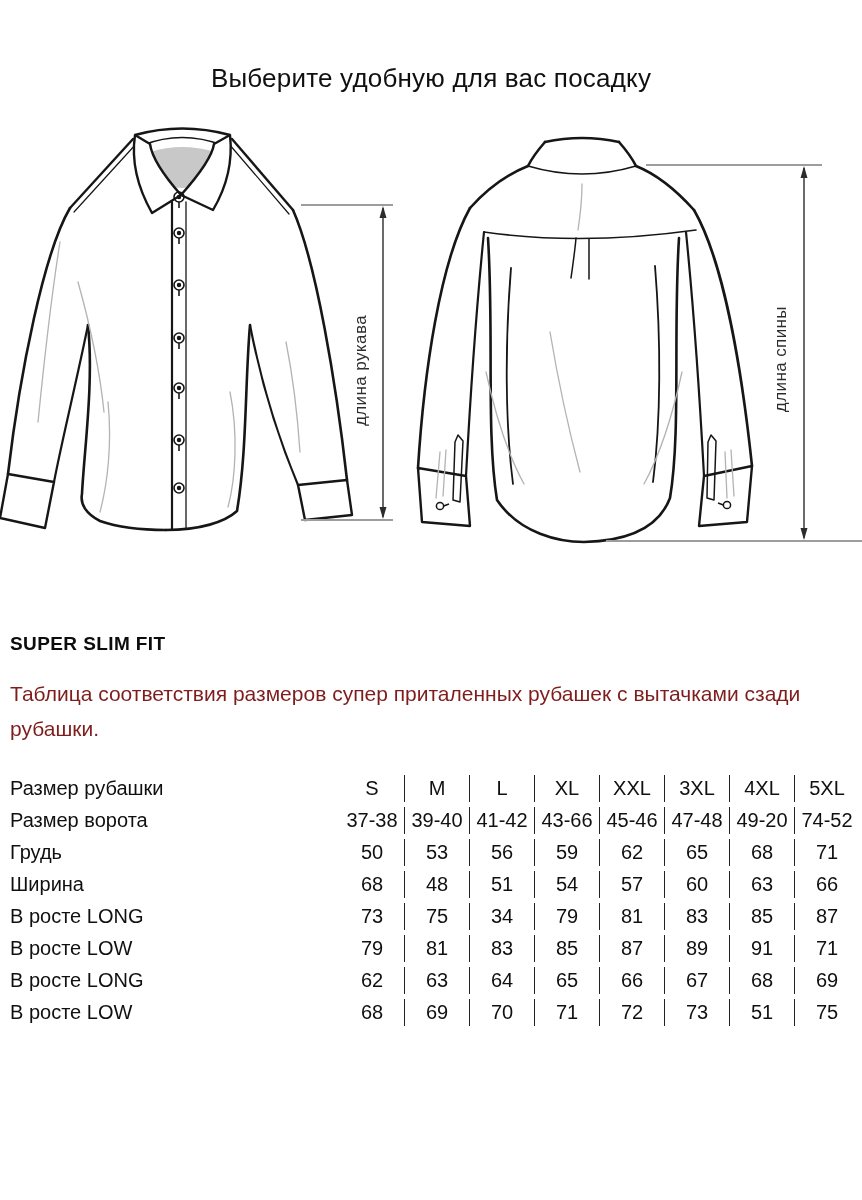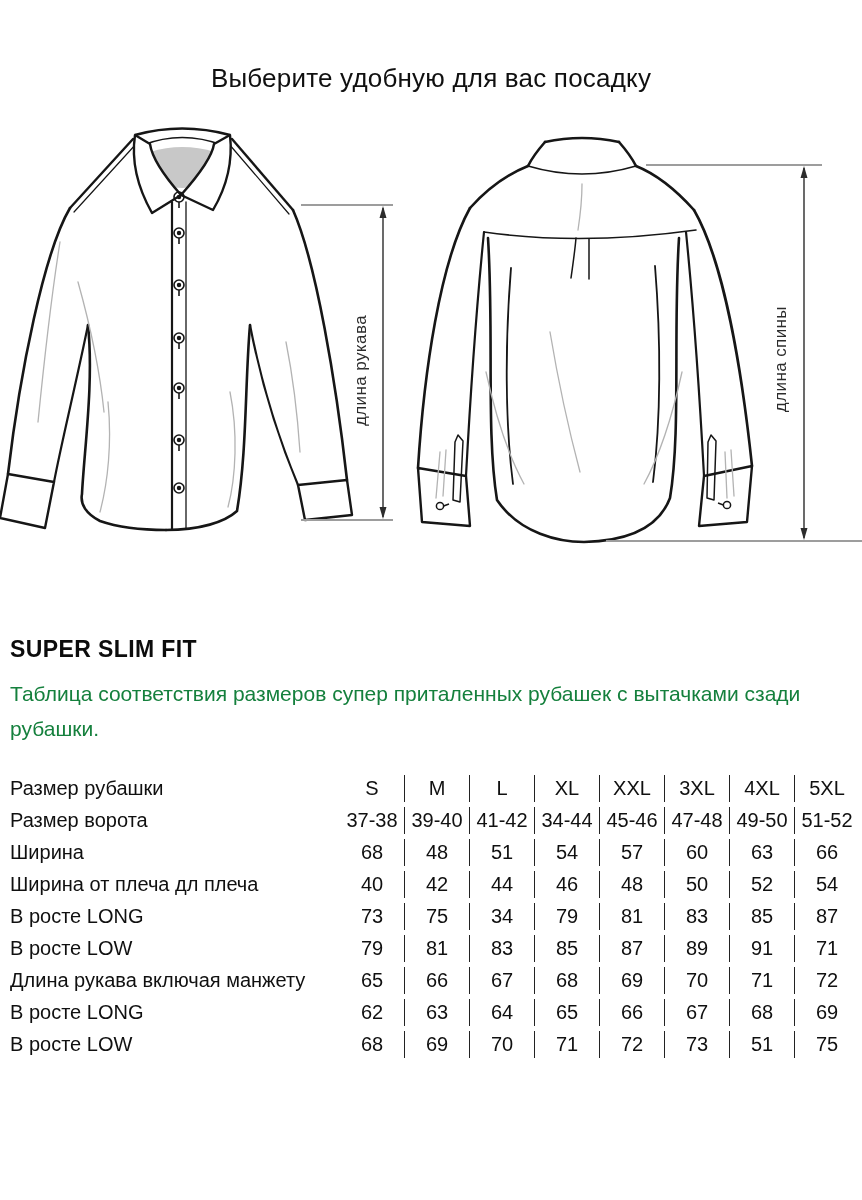--- a/index.html
+++ b/index.html
@@ -17,25 +17,25 @@
   .shirt-back{position:absolute;left:400px;top:14px;}
   .measure-overlay{position:absolute;left:0;top:0;}
   .vlabel{
     position:absolute;writing-mode:vertical-rl;transform:rotate(180deg);
     font-size:17px;color:#2c2c2c;letter-spacing:0.4px;white-space:nowrap;
   }
   .vlabel.front{left:351px;top:197px;}
   .vlabel.back{left:771px;top:188px;}
   .fit-heading{
     position:absolute;top:617px;left:10px;
-    font-size:23px;font-weight:700;color:#0c0c0c;letter-spacing:0.4px;
+    font-size:19px;font-weight:700;color:#0c0c0c;letter-spacing:0.4px;
   }
   .fit-desc{
     position:absolute;top:655px;left:10px;width:800px;
-    font-size:21px;line-height:35px;color:#15803d;
+    font-size:21px;line-height:35px;color:#7f1d1d;
   }
   .size-table{
     position:absolute;top:770px;left:10px;width:842px;
     border-collapse:separate;border-spacing:0 5px;table-layout:fixed;
     font-size:20px;color:#101010;
   }
   .size-table td{height:27px;vertical-align:middle;padding:0;}
   .size-table td.rowlabel{width:330px;text-align:left;}
   .size-table td.num{width:64px;text-align:center;}
   .size-table td.sep{border-left:1.5px solid #222;}
@@ -222,49 +222,49 @@
         <td class="num sep">XXL</td>
         <td class="num sep">3XL</td>
         <td class="num sep">4XL</td>
         <td class="num sep">5XL</td>
       </tr>
       <tr>
         <td class="rowlabel">Размер ворота</td>
         <td class="num">37-38</td>
         <td class="num sep">39-40</td>
         <td class="num sep">41-42</td>
-        <td class="num sep">34-44</td>
+        <td class="num sep">43-66</td>
         <td class="num sep">45-46</td>
         <td class="num sep">47-48</td>
-        <td class="num sep">49-50</td>
-        <td class="num sep">51-52</td>
+        <td class="num sep">49-20</td>
+        <td class="num sep">74-52</td>
+      </tr>
+      <tr>
+        <td class="rowlabel">Грудь</td>
+        <td class="num">50</td>
+        <td class="num sep">53</td>
+        <td class="num sep">56</td>
+        <td class="num sep">59</td>
+        <td class="num sep">62</td>
+        <td class="num sep">65</td>
+        <td class="num sep">68</td>
+        <td class="num sep">71</td>
       </tr>
       <tr>
         <td class="rowlabel">Ширина</td>
         <td class="num">68</td>
         <td class="num sep">48</td>
         <td class="num sep">51</td>
         <td class="num sep">54</td>
         <td class="num sep">57</td>
         <td class="num sep">60</td>
         <td class="num sep">63</td>
         <td class="num sep">66</td>
       </tr>
       <tr>
-        <td class="rowlabel">Ширина от плеча дл плеча</td>
-        <td class="num">40</td>
-        <td class="num sep">42</td>
-        <td class="num sep">44</td>
-        <td class="num sep">46</td>
-        <td class="num sep">48</td>
-        <td class="num sep">50</td>
-        <td class="num sep">52</td>
-        <td class="num sep">54</td>
-      </tr>
-      <tr>
         <td class="rowlabel">В росте LONG</td>
         <td class="num">73</td>
         <td class="num sep">75</td>
         <td class="num sep">34</td>
         <td class="num sep">79</td>
         <td class="num sep">81</td>
         <td class="num sep">83</td>
         <td class="num sep">85</td>
         <td class="num sep">87</td>
       </tr>
@@ -273,31 +273,20 @@
         <td class="num">79</td>
         <td class="num sep">81</td>
         <td class="num sep">83</td>
         <td class="num sep">85</td>
         <td class="num sep">87</td>
         <td class="num sep">89</td>
         <td class="num sep">91</td>
         <td class="num sep">71</td>
       </tr>
       <tr>
-        <td class="rowlabel">Длина рукава включая манжету</td>
-        <td class="num">65</td>
-        <td class="num sep">66</td>
-        <td class="num sep">67</td>
-        <td class="num sep">68</td>
-        <td class="num sep">69</td>
-        <td class="num sep">70</td>
-        <td class="num sep">71</td>
-        <td class="num sep">72</td>
-      </tr>
-      <tr>
         <td class="rowlabel">В росте LONG</td>
         <td class="num">62</td>
         <td class="num sep">63</td>
         <td class="num sep">64</td>
         <td class="num sep">65</td>
         <td class="num sep">66</td>
         <td class="num sep">67</td>
         <td class="num sep">68</td>
         <td class="num sep">69</td>
       </tr>

